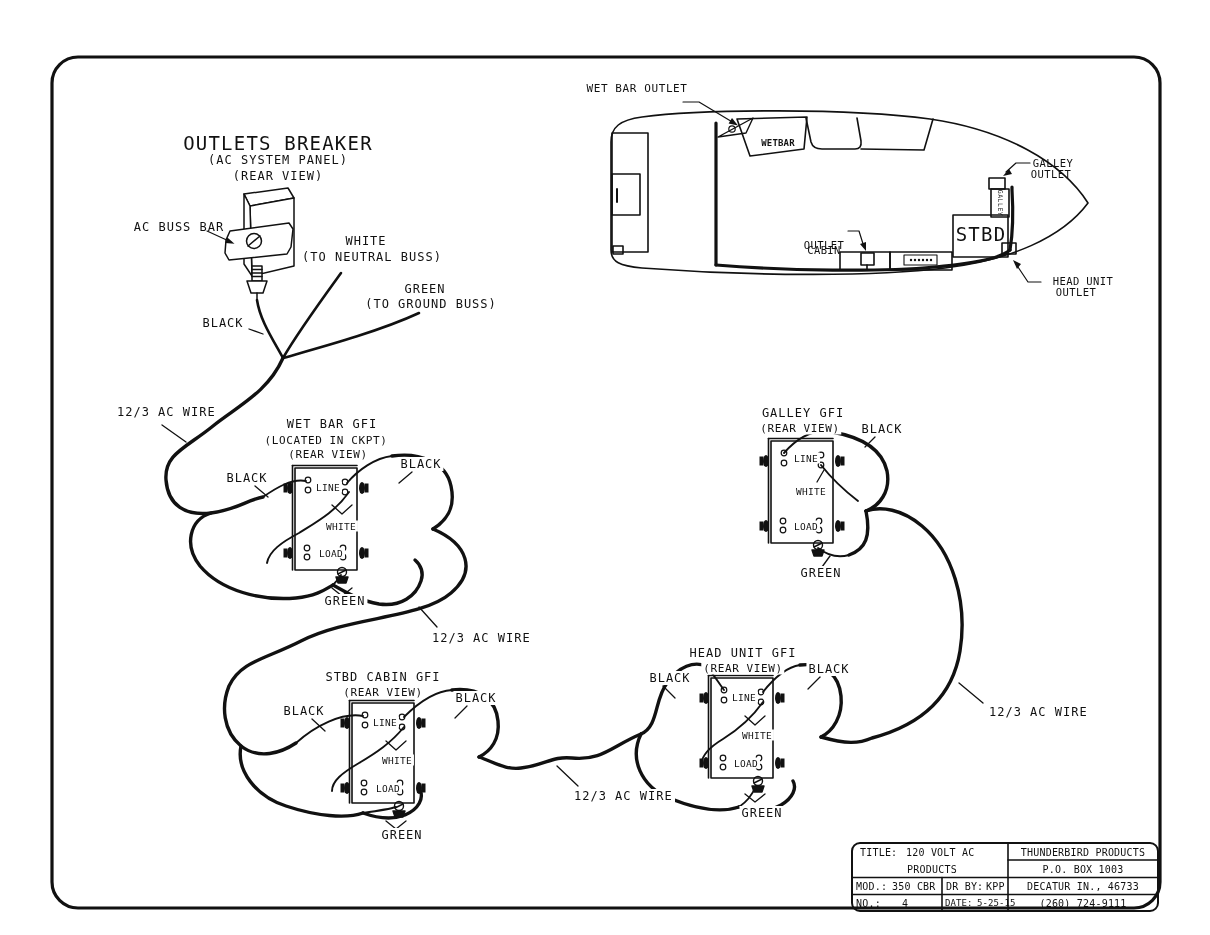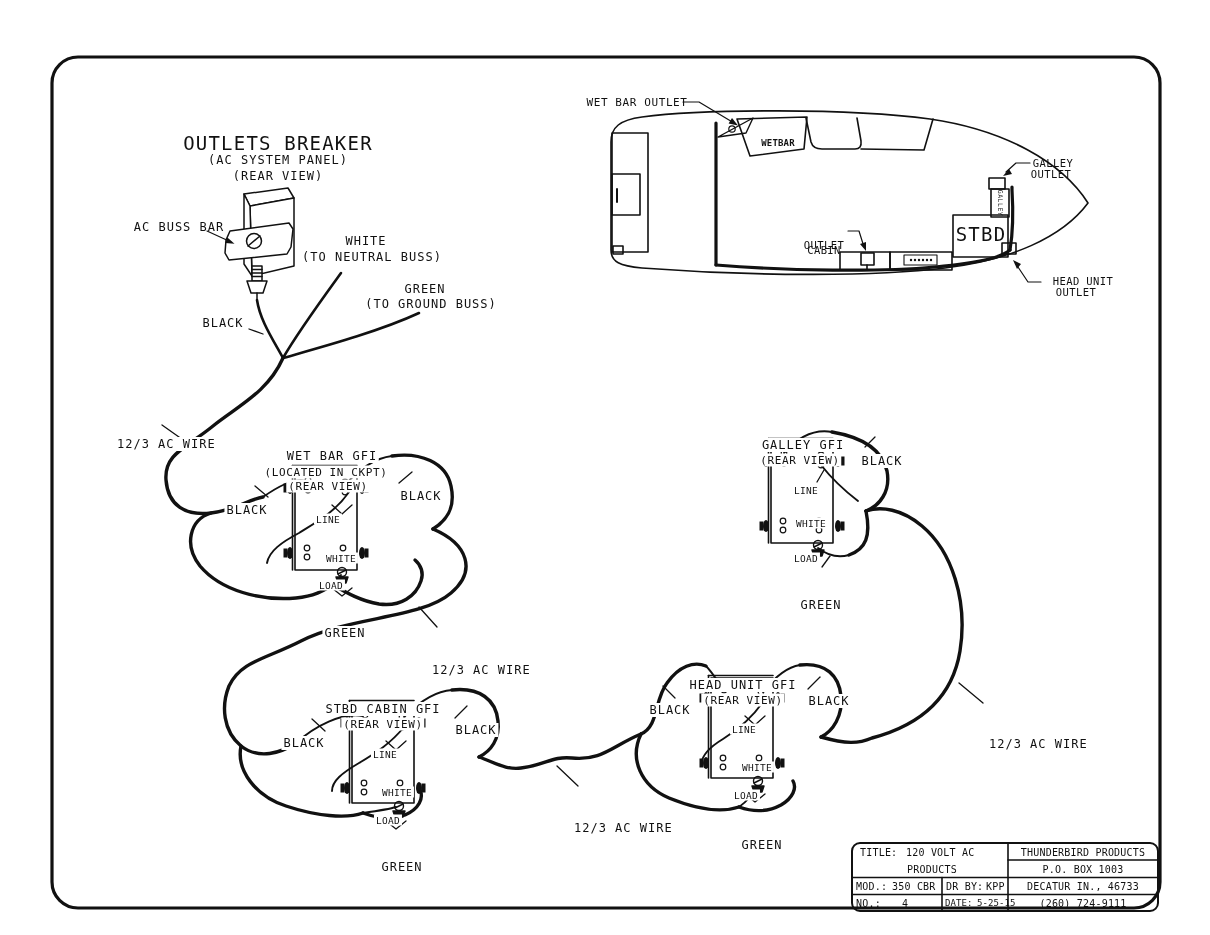--- a/index.html
+++ b/index.html
@@ -9,21 +9,21 @@
   .t{position:absolute;transform:translate(-50%,-50%);white-space:nowrap;color:#111;}
   .tl{position:absolute;transform:translate(0,-50%);white-space:nowrap;color:#111;}
   .f13{font-size:19px;letter-spacing:1.2px;}
   .f12{font-size:12px;letter-spacing:1px;}
   .f11{font-size:11px;letter-spacing:.6px;}
   .f10{font-size:10.5px;letter-spacing:.4px;}
   .f9{font-size:9.5px;letter-spacing:.3px;}
   .f8{font-size:9px;letter-spacing:.2px;font-weight:bold;}
   .tb{font-size:10px;letter-spacing:.2px;}
   .tbs{font-size:9px;letter-spacing:.1px;}
-  .mask{background:#fff;padding:0 2px;margin-top:32px;}
+  .mask{background:#fff;padding:0 2px;}
   .vert{transform:translate(-50%,-50%) rotate(90deg);font-size:6.5px;letter-spacing:.5px;}
 </style>
 </head>
 <body>
 
 <div class="canvas">
 
 <svg width="1210" height="935" viewBox="0 0 1210 935">
   <g stroke="#111" fill="none" stroke-linecap="round" stroke-linejoin="round">
 
@@ -292,21 +292,21 @@
 <span class="t f13" style="left:278px;top:143px">OUTLETS BREAKER</span>
 <span class="t f12" style="left:278px;top:160px">(AC SYSTEM PANEL)</span>
 <span class="t f12" style="left:278px;top:176px">(REAR VIEW)</span>
 <span class="t f12" style="left:179px;top:227px">AC BUSS BAR</span>
 <span class="t f12" style="left:366px;top:241px">WHITE</span>
 <span class="t f12" style="left:372px;top:257px">(TO NEUTRAL BUSS)</span>
 <span class="t f12" style="left:425px;top:289px">GREEN</span>
 <span class="t f12" style="left:431px;top:304px">(TO GROUND BUSS)</span>
 <span class="t f12" style="left:223px;top:323px">BLACK</span>
 
-<span class="t f11" style="left:637px;top:102px">WET BAR OUTLET</span>
+<span class="t f11" style="left:637px;top:88px">WET BAR OUTLET</span>
 <span class="t f8" style="left:778px;top:143px">WETBAR</span>
 <span class="t f10" style="left:1053px;top:163px">GALLEY</span>
 <span class="t f10" style="left:1051px;top:174px">OUTLET</span>
 <span class="t vert" style="left:1000px;top:203px">GALLEY</span>
 <span class="t f13" style="left:981px;top:234px">STBD</span>
 <span class="t f10" style="left:824px;top:250px">CABIN</span>
 <span class="t f10" style="left:824px;top:245px">OUTLET</span>
 <span class="t f10" style="left:1083px;top:281px">HEAD UNIT</span>
 <span class="t f10" style="left:1076px;top:292px">OUTLET</span>
 

